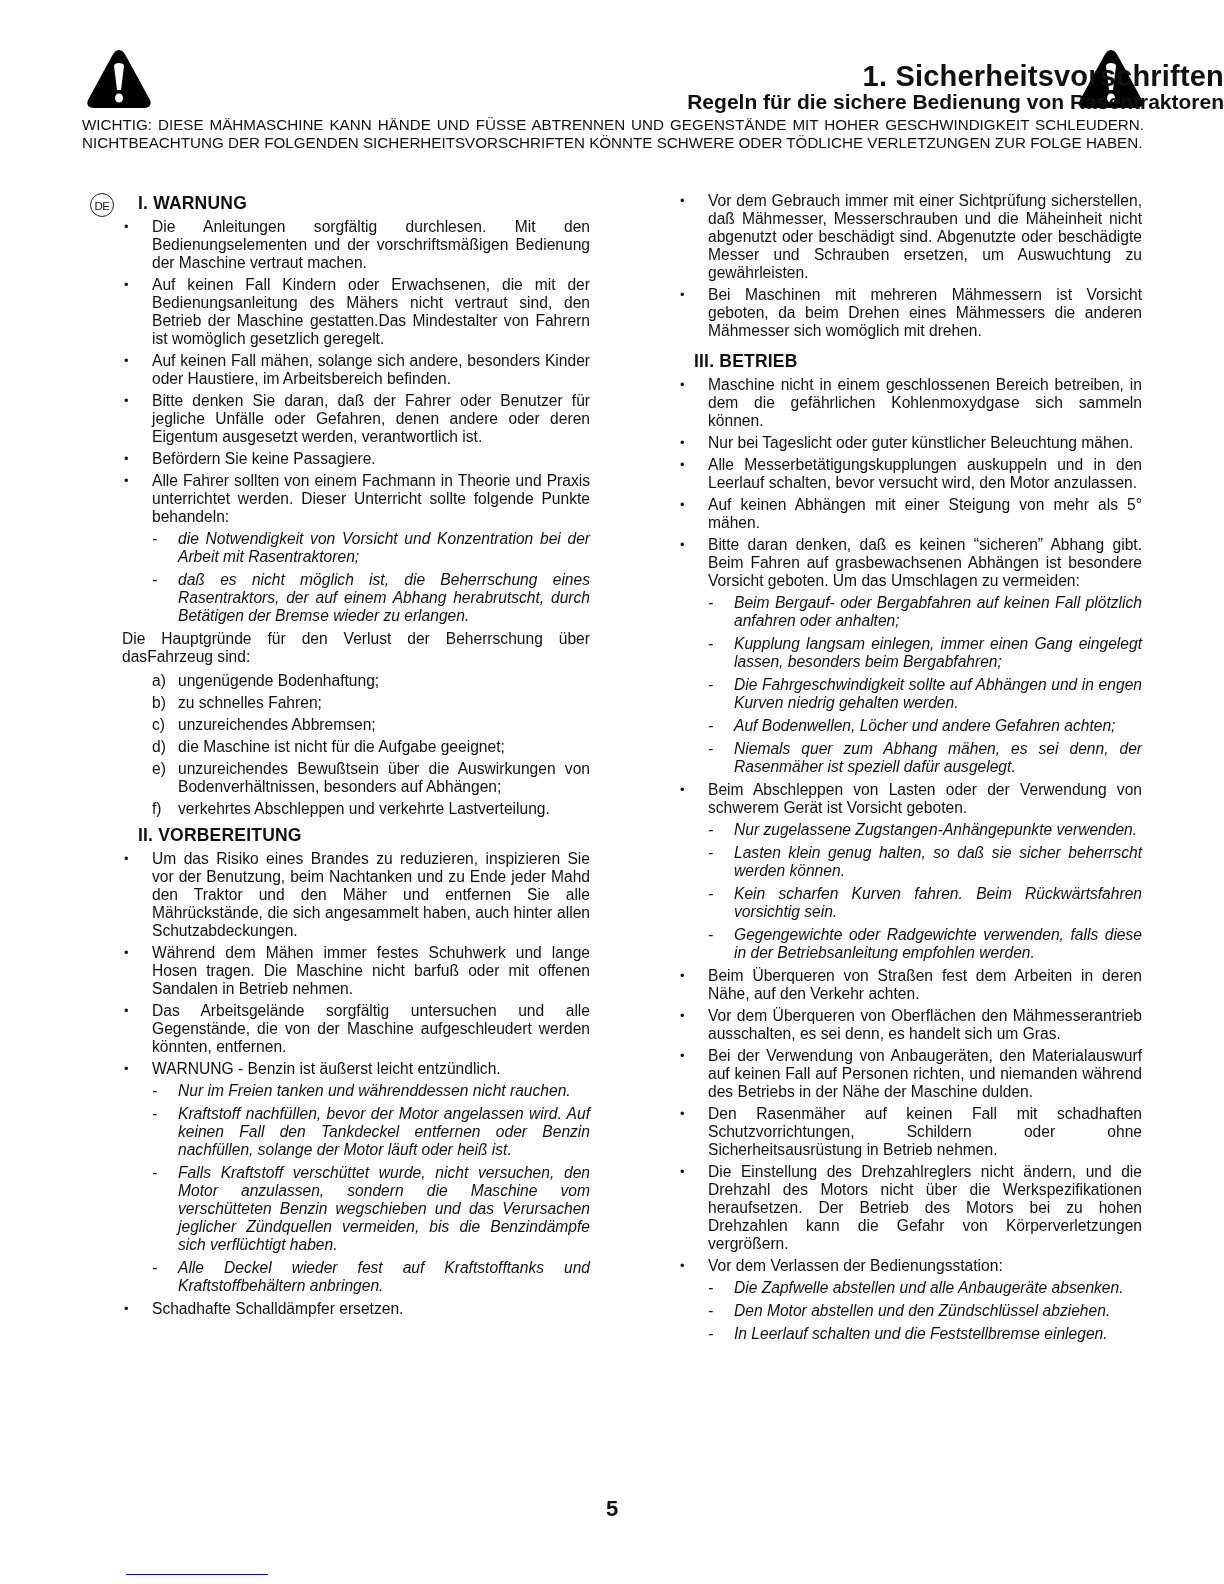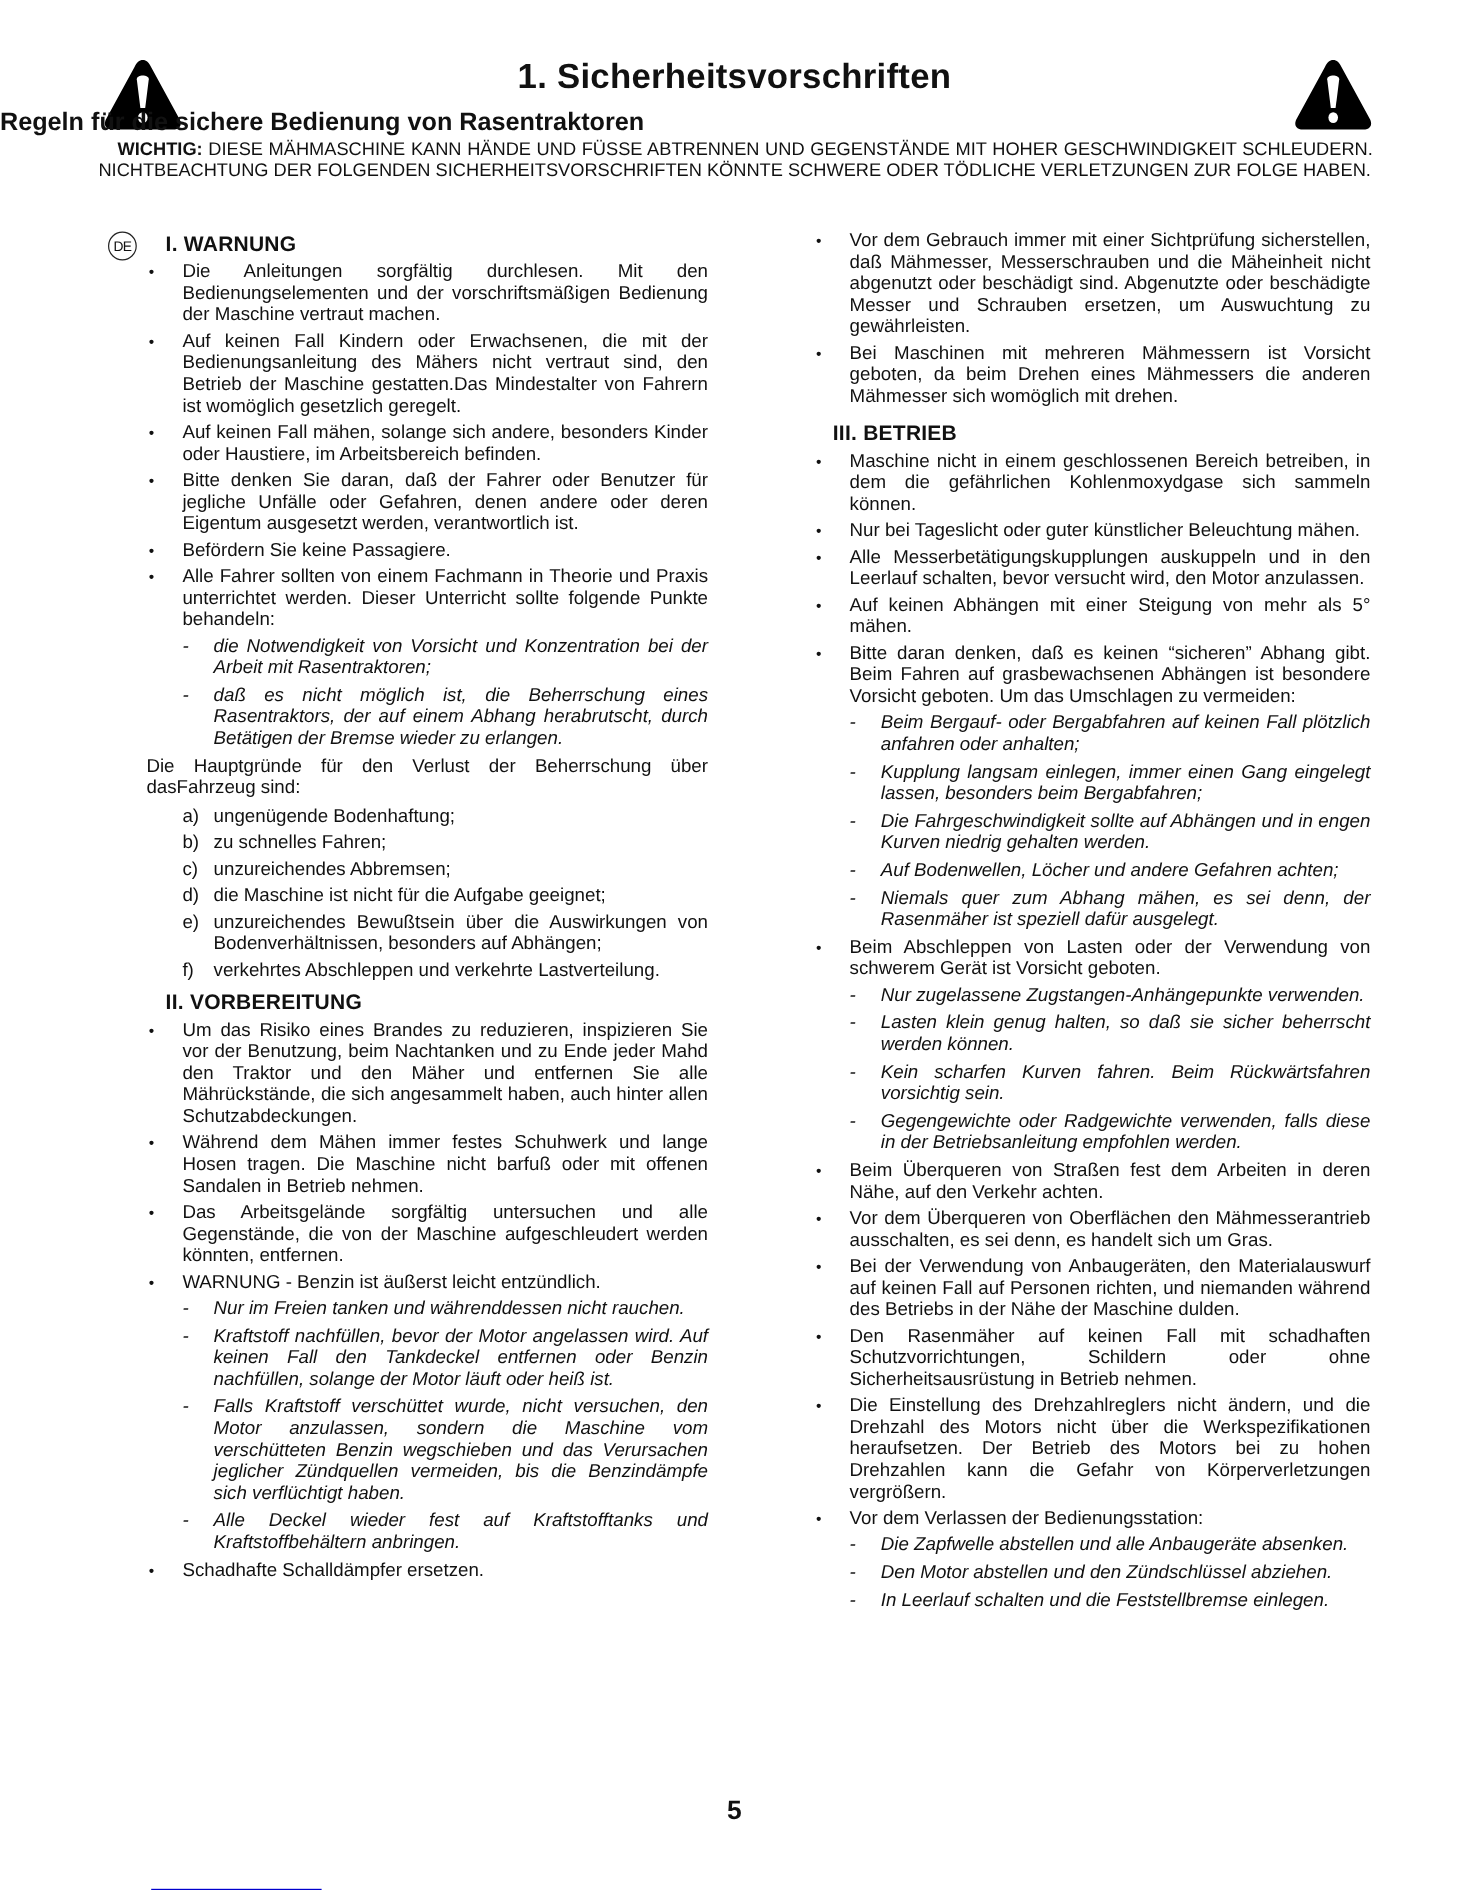--- a/index.html
+++ b/index.html
@@ -4,24 +4,24 @@
 <style>
   html, body { margin: 0; padding: 0; background: #ffffff; }
   body { width: 1224px; height: 1584px; position: relative; overflow: hidden; color: #111; font-family: "Liberation Sans", sans-serif; }
   .page { position: absolute; left: 0; top: 0; width: 1224px; height: 1584px; }
 
   .warn-icon { position: absolute; width: 66px; height: 62px; }
   .warn-icon svg { width: 100%; height: 100%; display: block; }
   #warn-left { left: 86px; top: 48px; }
   #warn-right { left: 1078px; top: 48px; }
 
-  .title { position: absolute; left: 0; width: 1224px; top: 48px; text-align: center; font-weight: bold; font-size: 29px; letter-spacing: 0.2px; }
-  .subtitle { position: absolute; left: 0; width: 1224px; top: 90px; text-align: left; font-weight: bold; font-size: 21px; }
+  .title { position: absolute; left: 0; width: 1224px; top: 60px; text-align: right; font-weight: bold; font-size: 29px; letter-spacing: 0.2px; }
+  .subtitle { position: absolute; left: 0; width: 1224px; top: 90px; text-align: right; font-weight: bold; font-size: 21px; }
   .wichtig { position: absolute; left: 82px; width: 1062px; top: 116px; font-size: 15.2px; line-height: 18px; text-align: justify; text-transform: uppercase; }
-  .wichtig b { font-weight: bold; margin-left: 16px; }
+  .wichtig b { font-weight: normal; }
 
   .col { position: absolute; top: 192px; font-size: 15.6px; line-height: 18px; }
   #col-left { left: 120px; width: 470px; }
   #col-right { left: 676px; width: 466px; }
 
   .de-badge { position: absolute; left: 90px; top: 193px; width: 24px; height: 24px; border: 1.3px solid #222; border-radius: 50%; font-size: 11.5px; text-align: center; line-height: 24px; letter-spacing: -0.5px; box-sizing: border-box; }
 
   .sec-head { font-weight: bold; font-size: 17.5px; margin: 2px 0 6px 18px; letter-spacing: 0.2px; }
   #col-left .sec-head.first { margin-left: 18px; }
 

